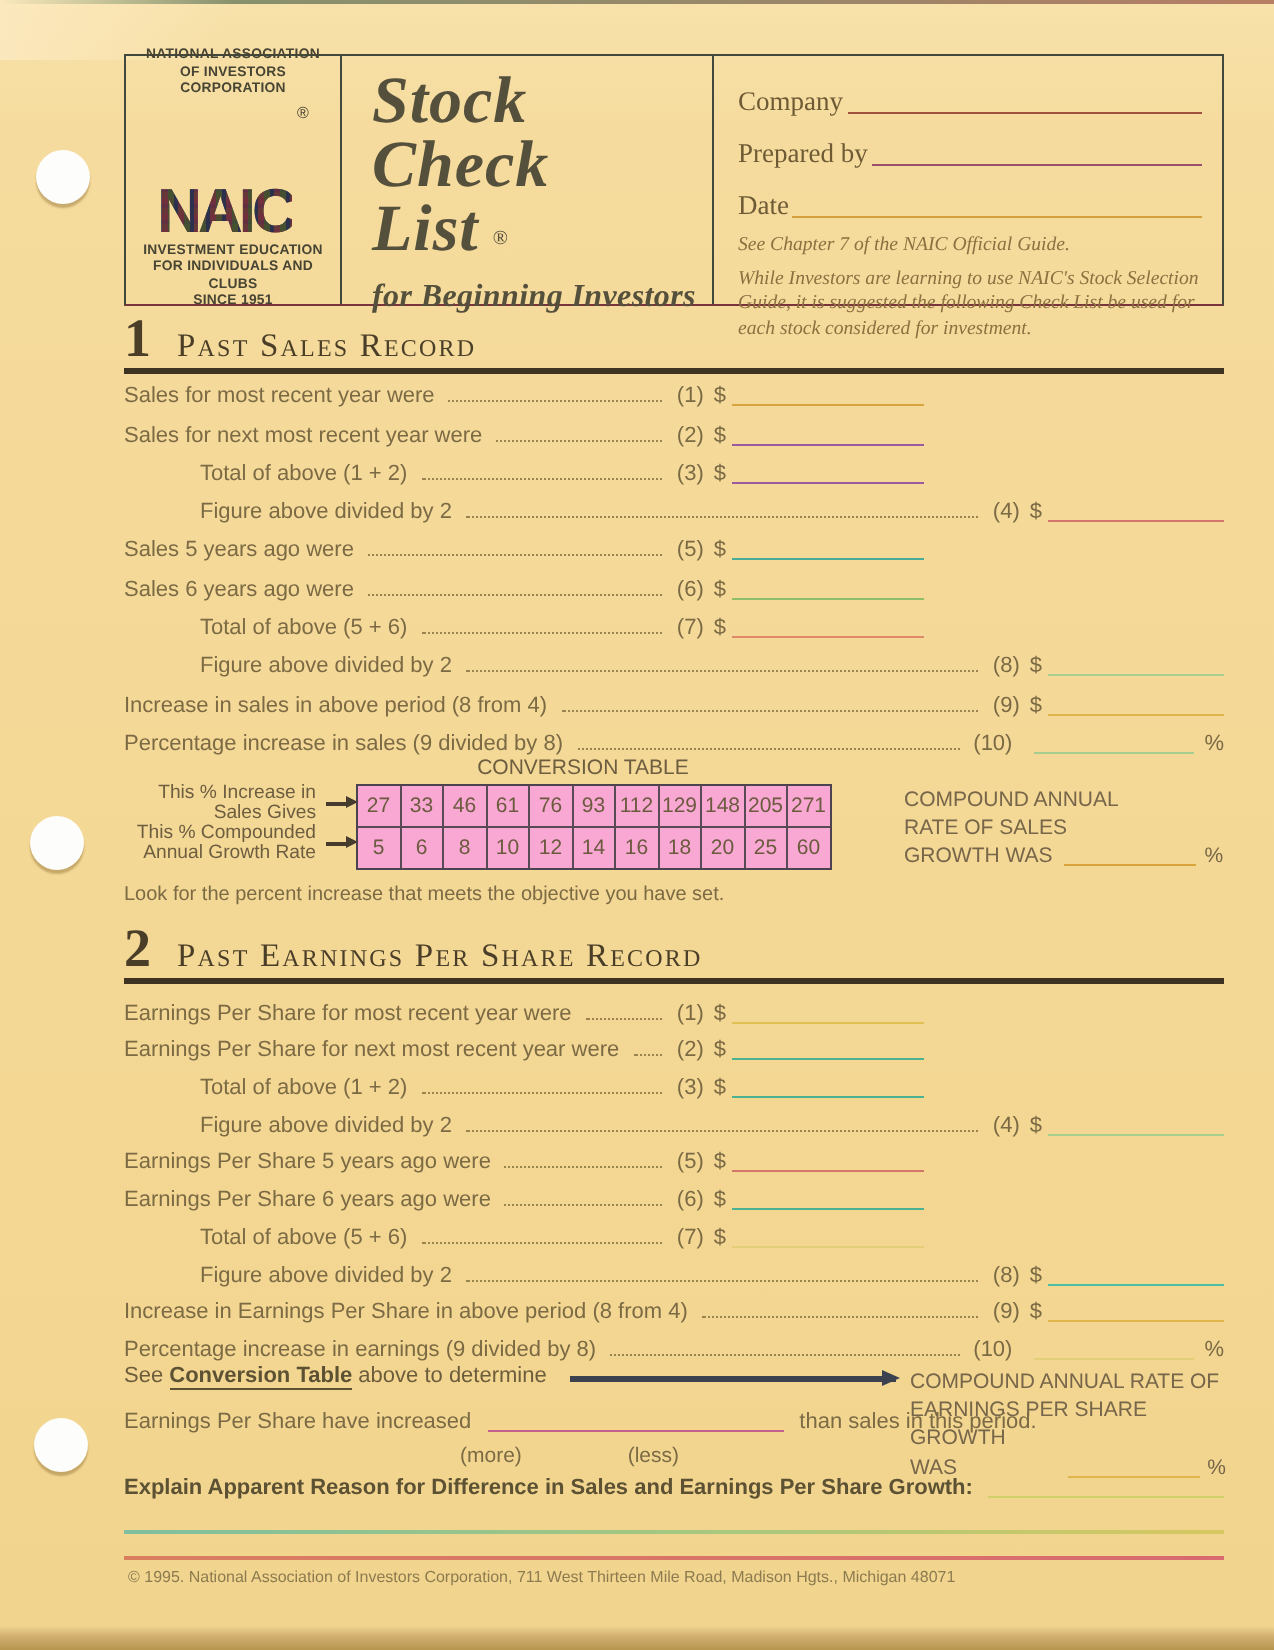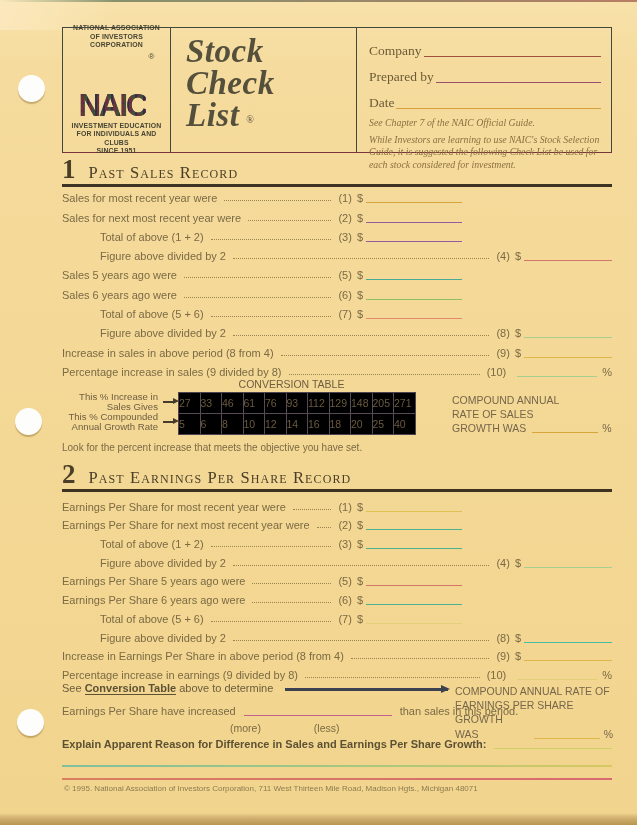--- a/index.html
+++ b/index.html
@@ -82,21 +82,21 @@
   .conv-labels{width:96px;}
   .clab{height:20px;display:flex;flex-direction:column;justify-content:center;align-items:flex-end;
         font-size:9.6px;line-height:10px;color:#6e5e40;text-align:right;}
   .conv-arrows{width:20px;}
   .acell{height:20px;display:flex;align-items:center;justify-content:center;}
   .arr{width:11px;height:2.2px;background:#453c2d;position:relative;display:inline-block;}
   .arr::after{content:"";position:absolute;right:-5px;top:-2.8px;
         border-left:6px solid #453c2d;border-top:3.9px solid transparent;border-bottom:3.9px solid transparent;}
   .conv-grid{display:grid;grid-template-columns:repeat(11,20.5px);grid-auto-rows:20px;gap:1px;
         background:#584b56;border:1.6px solid #4c4350;}
-  .ccell{background:#000000;font-size:10.5px;color:#6b5a3e;line-height:20px;}
+  .ccell{background:#f9a8d4;font-size:10.5px;color:#6b5a3e;text-align:center;line-height:20px;}
   .conv-side{margin-left:auto;width:160px;font-size:10.5px;color:#77664a;line-height:13.8px;padding-top:2px;}
   .side-row{display:flex;align-items:flex-end;}
   .side-blank{width:66px;margin:0 4px 2px 6px;}
   .conv-foot{margin-top:7px;font-size:10px;color:#7b6a44;}
 
   
   .see-line{position:absolute;left:62px;top:682px;width:396px;display:flex;align-items:flex-end;
         font-size:11px;color:#6c5c3c;}
   .see-text{white-space:nowrap;line-height:13px;}
   .see-link{font-weight:bold;border-bottom:1.6px solid #5d5134;color:#5d5134;}
@@ -136,20 +136,21 @@
         <span class="naic-reg">®</span>
       </div>
       <div class="logo-line">INVESTMENT EDUCATION</div>
       <div class="logo-line">FOR INDIVIDUALS AND CLUBS</div>
       <div class="logo-line">SINCE 1951</div>
     </div>
     <div class="title-cell">
       <div class="tword">Stock</div>
       <div class="tword">Check</div>
       <div class="tword"><span>List</span><span class="treg">®</span></div>
+      <div class="tsub">for Beginning Investors</div>
     </div>
     <div class="company-cell">
       <div class="hfield">
         <span class="hlabel">Company</span>
         <span class="hline" style="border-bottom-color: rgb(161, 82, 63);"></span>
       </div>
       <div class="hfield">
         <span class="hlabel">Prepared by</span>
         <span class="hline" style="border-bottom-color: rgb(154, 79, 110);"></span>
       </div>
@@ -281,21 +282,21 @@
         <span class="ccell">5</span>
           <span class="ccell">6</span>
           <span class="ccell">8</span>
           <span class="ccell">10</span>
           <span class="ccell">12</span>
           <span class="ccell">14</span>
           <span class="ccell">16</span>
           <span class="ccell">18</span>
           <span class="ccell">20</span>
           <span class="ccell">25</span>
-          <span class="ccell">40</span>
+          <span class="ccell">60</span>
       </div>
       <div class="conv-side">
         <div>COMPOUND ANNUAL</div>
         <div>RATE OF SALES</div>
         <div class="side-row">
             <span>GROWTH WAS</span>
             <span class="blank side-blank" style="border-bottom-color: rgb(216, 164, 60);"></span>
             <span>%</span>
           </div>
       </div>

